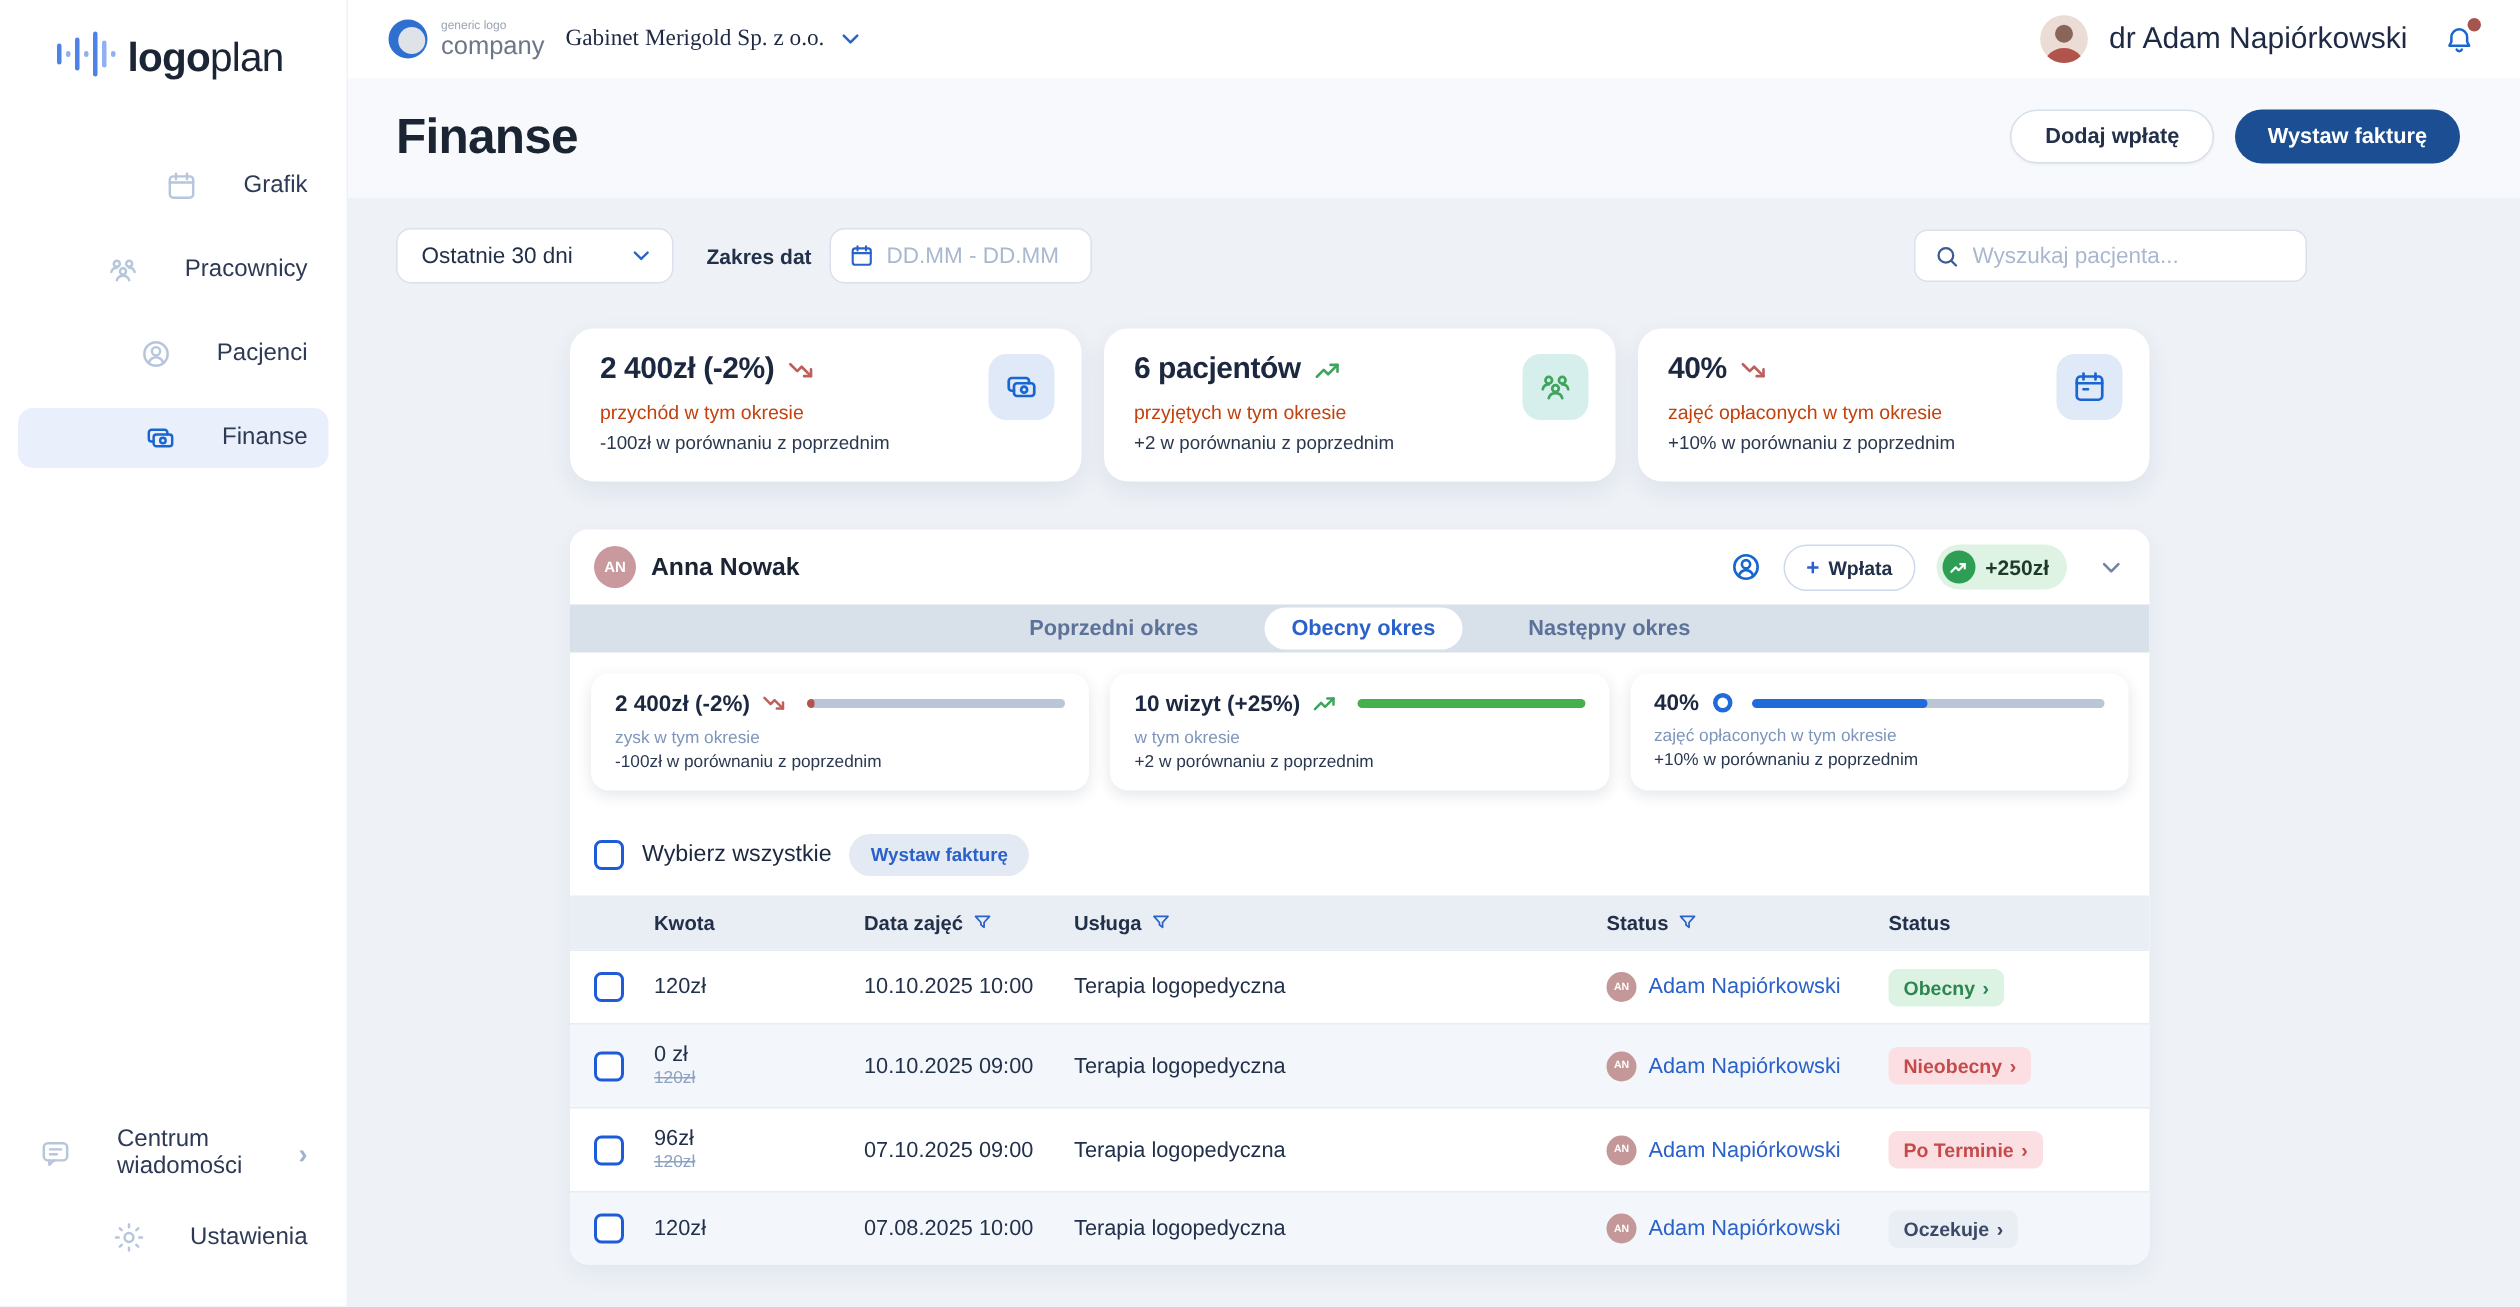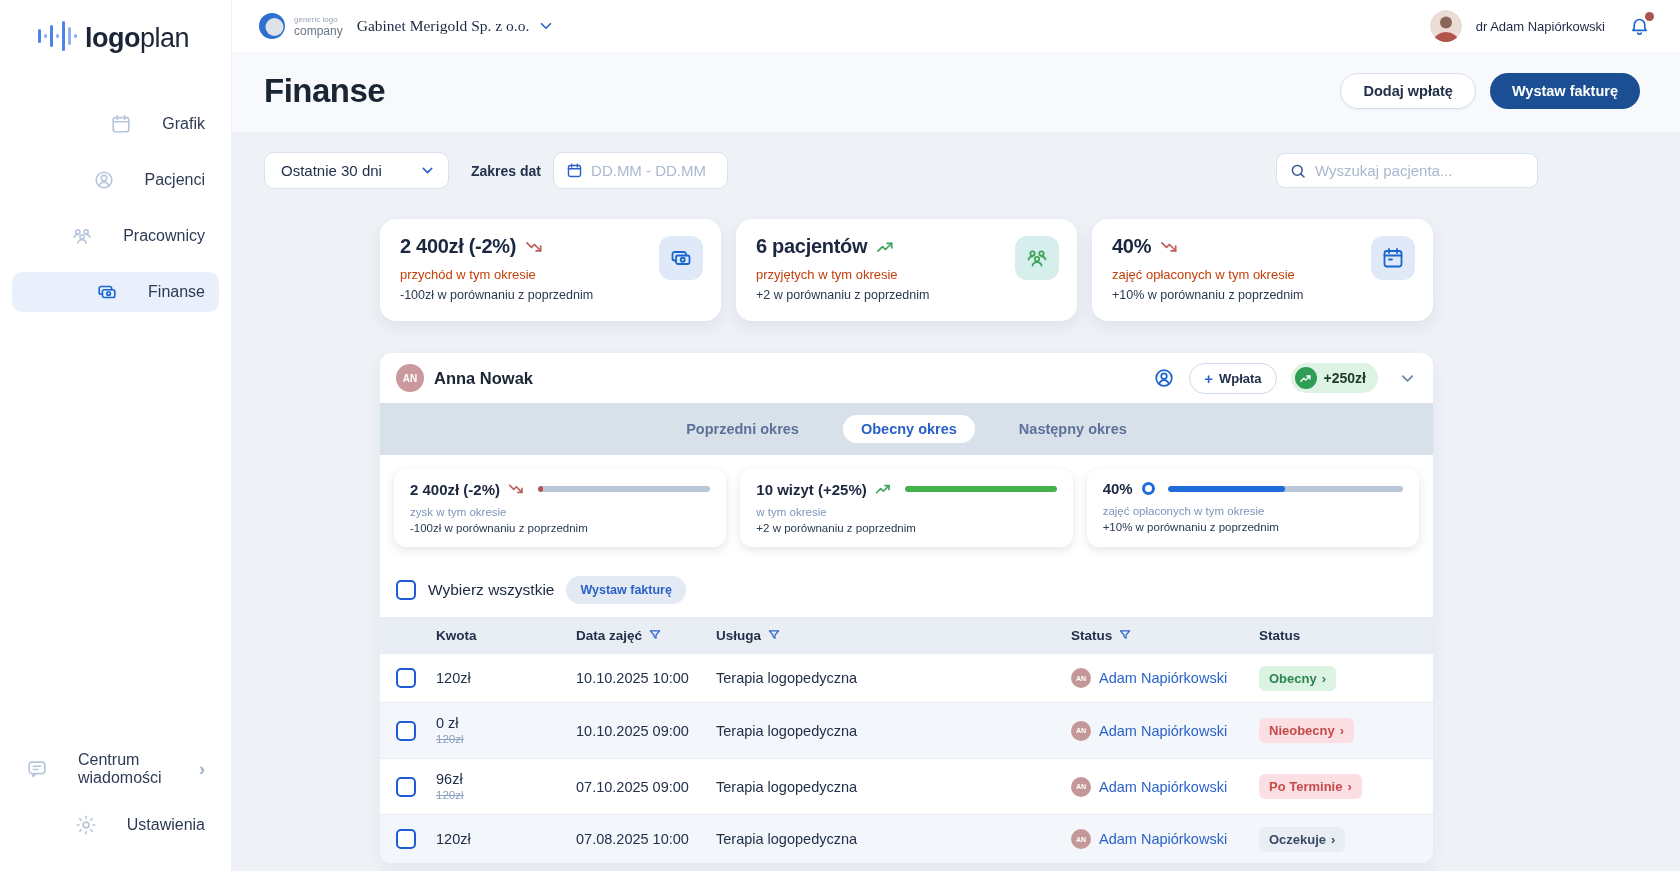--- a/index.html
+++ b/index.html
@@ -25,25 +25,25 @@
   .nav-spacer { flex:1; }
   .nav-item .chev-r { margin-left:auto; color:#9fb2cc; font-size:18px; font-weight:700; }
 
   
   .main { flex:1; display:flex; flex-direction:column; min-width:0; }
 
   .topbar { height:52px; background:#fff; display:flex; align-items:center; padding:0 30px 0 26px; flex:none; }
   .company-block { display:flex; align-items:center; gap:8px; }
   .company-logo-text { line-height:1; margin-right:6px; }
   .company-logo-text .l1 { font-size:8px; color:#9aa3b2; display:block; margin-bottom:1px; }
-  .company-logo-text .l2 { font-size:12px; color:#6b7687; display:block; }
+  .company-logo-text .l2 { font-size:17px; color:#6b7687; display:block; }
   .company-name { font-size:15.5px; font-weight:500; color:#1e2a44;font-family:Liberation Serif, serif; }
   .topbar-right { margin-left:auto; display:flex; align-items:center; gap:14px; }
   .user-avatar { width:32px; height:32px; border-radius:50%; overflow:hidden; flex:none; }
-  .user-name { font-size:13px; font-weight:500; color:#1e2a44; }
+  .user-name { font-size:20px; font-weight:500; color:#1e2a44; }
   .bell-wrap { position:relative; margin-left:10px; color:#1a66d0; cursor:pointer; }
   .bell-dot { position:absolute; top:-4px; right:-4px; width:9px; height:9px; border-radius:50%; background:#a8544e; }
 
   .page-head { background:#f7f9fc; padding:20px 40px 22px 32px; display:flex; align-items:center; justify-content:space-between; }
   .page-title { font-size:33px; font-weight:800; color:#1a2433; letter-spacing:-0.5px; }
   .head-btns { display:flex; gap:14px; }
   .btn-outline { background:#fff; border:1px solid #d7dfe9; border-radius:19px; padding:9px 22px; font-size:14.5px; font-weight:600; color:#22304a; cursor:pointer; box-shadow:0 1px 2px rgba(23,43,77,.05); }
   .btn-navy { background:#1b4e92; border:none; border-radius:19px; padding:10px 22px; font-size:14.5px; font-weight:600; color:#fff; cursor:pointer; }
 
   .tabband { background:#e2e8f1; height:44px; display:flex; align-items:center; gap:10px; padding-left:32px; flex:none; }
@@ -86,21 +86,21 @@
   .patient-name { font-size:16.5px; font-weight:700; color:#1a2433; margin-left:10px; }
   .panel-head-right { margin-left:auto; display:flex; align-items:center; gap:14px; }
   .profile-ic { color:#1a66d0; cursor:pointer; }
   .btn-wplata { display:flex; align-items:center; gap:6px; background:#fff; border:1px solid #cdd9ea; border-radius:16px; padding:6px 14px; font-size:13px; font-weight:700; color:#22304a; cursor:pointer; }
   .btn-wplata .plus { color:#2b62c9; font-size:15px; font-weight:700; }
   .balance-pill { display:flex; align-items:center; gap:7px; background:#def3e3; border-radius:16px; padding:4px 12px 4px 4px; cursor:pointer; }
   .balance-circle { width:22px; height:22px; border-radius:50%; background:#2f9e55; color:#fff; display:flex; align-items:center; justify-content:center; }
   .balance-text { font-size:14px; font-weight:700; color:#1d3b28; }
   .panel-chevron { color:#6e84a8; cursor:pointer; margin-left:6px; }
 
-  .period-band { height:52px; background:#d8e0ea; display:flex; align-items:center; justify-content:center; gap:44px; }
+  .period-band { height:32px; background:#d8e0ea; display:flex; align-items:center; justify-content:center; gap:44px; }
   .period-tab { font-size:14.5px; font-weight:700; color:#5d7299; cursor:pointer; }
   .period-tab.active { background:#fff; color:#2b62c9; border-radius:17px; padding:6px 18px; }
 
   .inner-cards { display:flex; gap:14px; padding:14px; }
   .inner-card { flex:1; background:#fff; border-radius:12px; box-shadow:0 3px 10px rgba(23,43,77,.12); padding:11px 16px 13px; }
   .inner-top { display:flex; align-items:center; gap:7px; }
   .inner-value { font-size:15px; font-weight:800; color:#1c2740; white-space:nowrap; }
   .donut { width:13px; height:13px; border:3px solid #1f6bd9; border-radius:50%; flex:none; margin-left:2px; }
   .pbar { flex:1; height:6px; border-radius:3px; background:#b9c6d6; overflow:hidden; margin-left:6px; display:flex; }
   .pfill { height:100%; border-radius:3px; }
@@ -154,37 +154,37 @@
         <svg width="22" height="22" viewBox="0 0 24 24" fill="none" stroke="currentColor" stroke-width="1.8" stroke-linecap="round">
             <rect x="3.5" y="5" width="17" height="15.5" rx="2.5"></rect>
             <path d="M3.5 9.5h17M8 3v4M16 3v4"></path>
           </svg>
       </span>
       <span>Grafik</span>
     </div>
     <div class="nav-item">
       <span class="ic">
         <svg width="22" height="22" viewBox="0 0 24 24" fill="none" stroke="currentColor" stroke-width="1.8" stroke-linecap="round">
-            <circle cx="12" cy="12" r="8.5"></circle>
-            <circle cx="12" cy="10" r="3"></circle>
-            <path d="M6.8 18.2c1.1-2.7 3-3.9 5.2-3.9s4.1 1.2 5.2 3.9"></path>
-          </svg>
-      </span>
-      <span>Pacjenci</span>
-    </div>
-    <div class="nav-item">
-      <span class="ic">
-        <svg width="22" height="22" viewBox="0 0 24 24" fill="none" stroke="currentColor" stroke-width="1.8" stroke-linecap="round">
             <circle cx="7.5" cy="7.5" r="2.2"></circle>
             <circle cx="16.5" cy="7.5" r="2.2"></circle>
             <circle cx="12" cy="13" r="2.2"></circle>
             <path d="M3.5 13.5c.5-2 2-3.2 4-3.2M20.5 13.5c-.5-2-2-3.2-4-3.2M7.5 19.5c.5-2.1 2.2-3.4 4.5-3.4s4 1.3 4.5 3.4"></path>
           </svg>
       </span>
       <span>Pracownicy</span>
+    </div>
+    <div class="nav-item">
+      <span class="ic">
+        <svg width="22" height="22" viewBox="0 0 24 24" fill="none" stroke="currentColor" stroke-width="1.8" stroke-linecap="round">
+            <circle cx="12" cy="12" r="8.5"></circle>
+            <circle cx="12" cy="10" r="3"></circle>
+            <path d="M6.8 18.2c1.1-2.7 3-3.9 5.2-3.9s4.1 1.2 5.2 3.9"></path>
+          </svg>
+      </span>
+      <span>Pacjenci</span>
     </div>
     <div class="nav-item active">
       <span class="ic">
         <svg width="22" height="22" viewBox="0 0 24 24" fill="none" stroke="currentColor" stroke-width="1.8" stroke-linecap="round">
             <path d="M17 9.5V8a2 2 0 0 0-2-2H5.5a2 2 0 0 0-2 2v4.5a2 2 0 0 0 2 2H7"></path>
             <rect x="7" y="9.5" width="13.5" height="8.5" rx="2"></rect>
             <circle cx="13.75" cy="13.75" r="2"></circle>
           </svg>
       </span>
       <span>Finanse</span>

